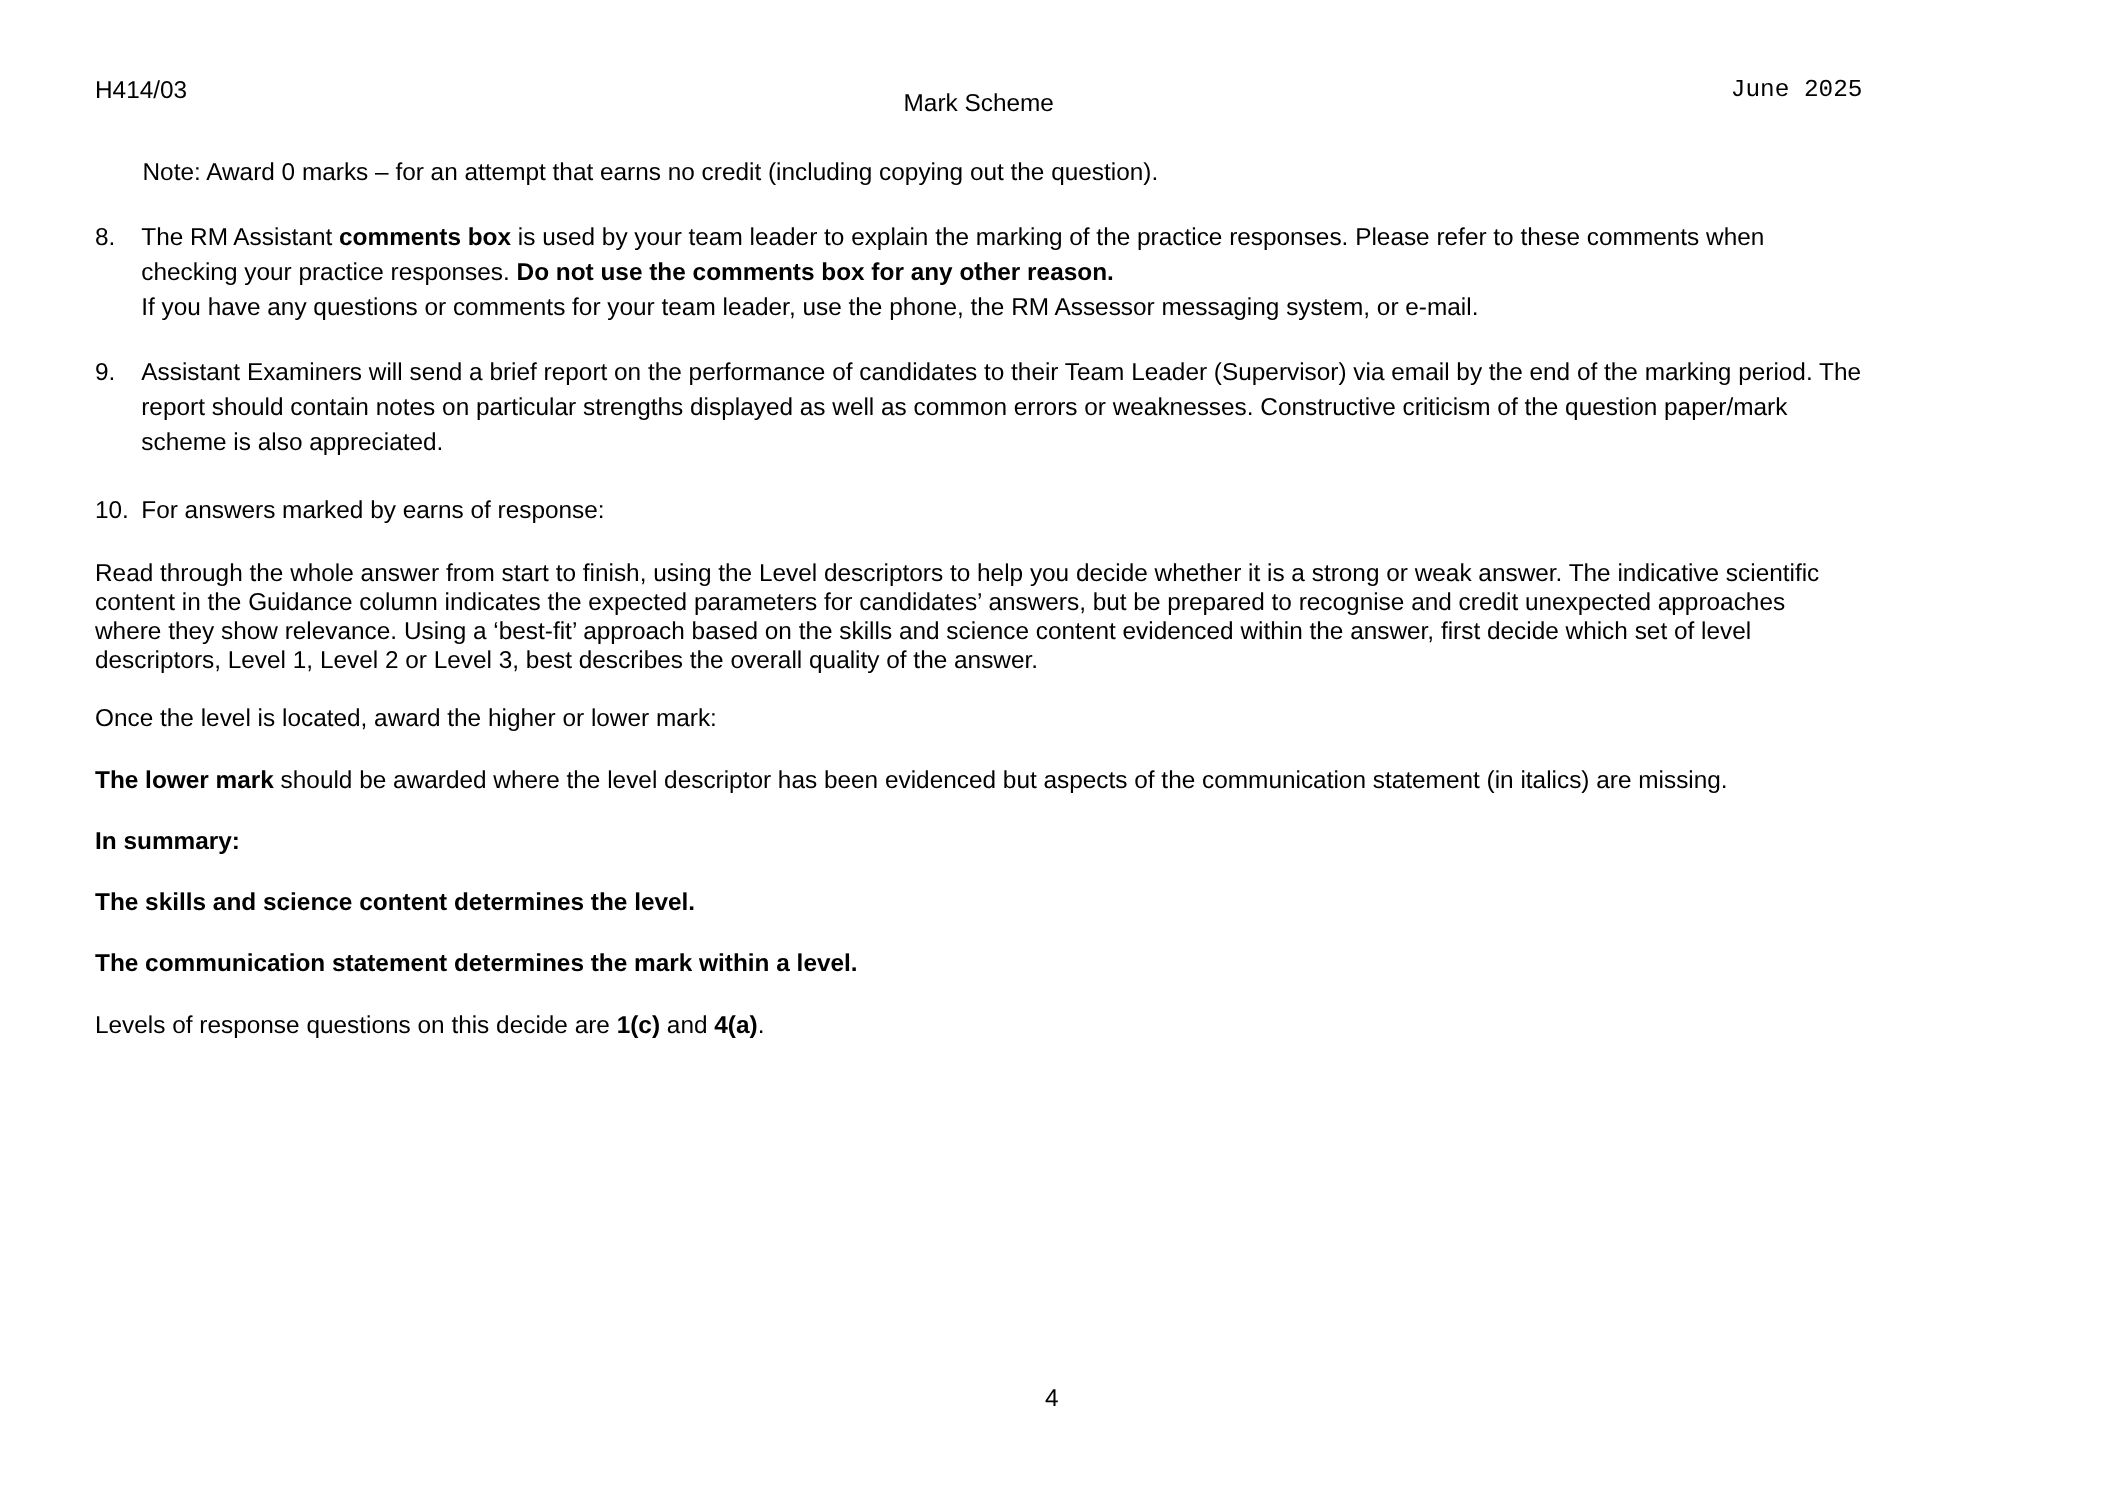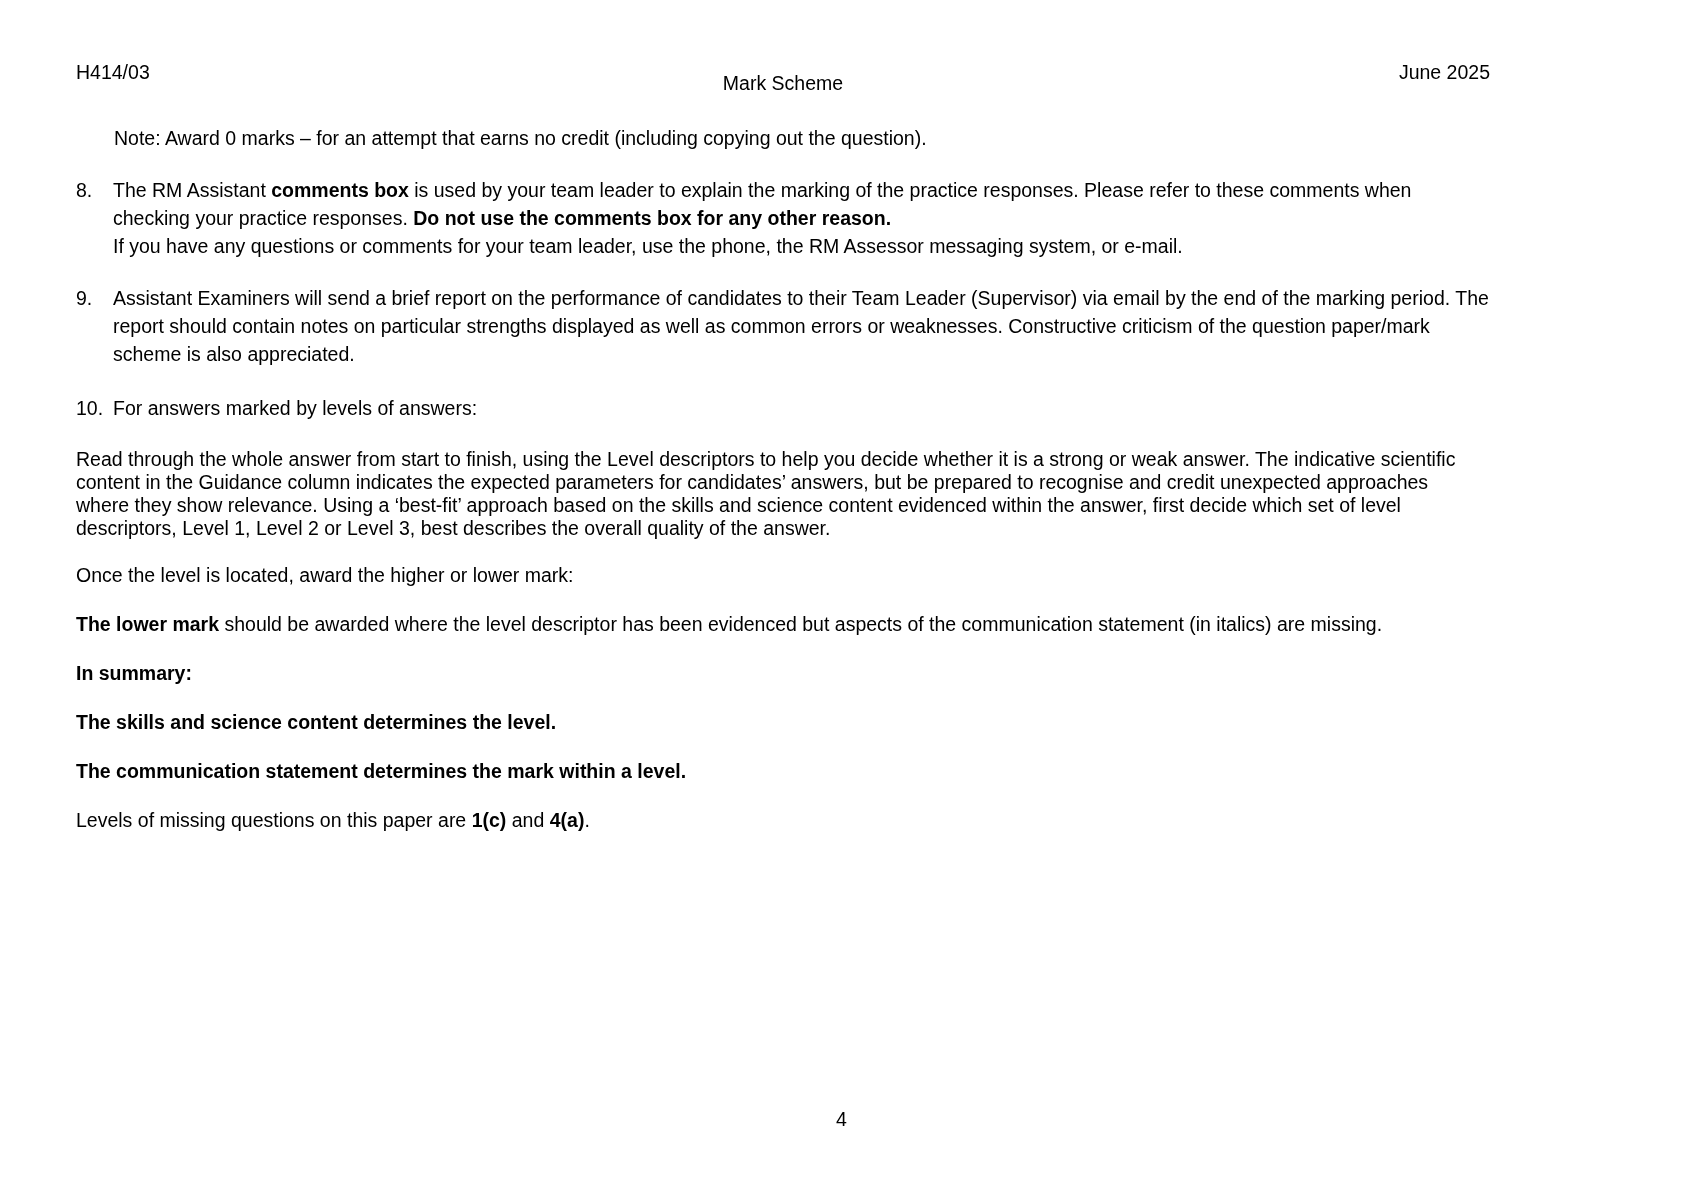--- a/index.html
+++ b/index.html
@@ -23,21 +23,21 @@
     padding: 60px 193px 0 76px;
     background: #ffffff;
   }
   .doc-header {
     display: grid;
     grid-template-columns: 1fr auto 1fr;
     line-height: 24px;
   }
   .doc-header .left   { text-align: left; }
   .doc-header .center { text-align: center; margin-top: 11px; }
-  .doc-header .right  { text-align: right; }
+  .doc-header .right  { text-align: right; font-family: Liberation Mono, monospace; }
 
   .note {
     margin: 30px 0 16px 38px;
     line-height: 27px;
   }
   .list-item {
     display: flex;
     line-height: 28px;
   }
   .list-item .num {
@@ -92,36 +92,36 @@
   <div class="list-item mt-item">
     <span class="num">9.</span>
     <div class="body">
       <p>Assistant Examiners will send a brief report on the performance of candidates to their Team Leader (Supervisor) via email by the end of the marking period. The report should contain notes on particular strengths displayed as well as common errors or weaknesses. Constructive criticism of the question paper/mark scheme is also appreciated.</p>
     </div>
   </div>
 
   <div class="list-item mt-item10">
     <span class="num">10.</span>
     <div class="body">
-      <p>For answers marked by levels of answers:</p>
+      <p>For answers marked by earns of response:</p>
     </div>
   </div>
 
   <p class="para">Read through the whole answer from start to finish, using the Level descriptors to help you decide whether it is a strong or weak answer. The indicative scientific content in the Guidance column indicates the expected parameters for candidates’ answers, but be prepared to recognise and credit unexpected approaches where they show relevance. Using a ‘best-fit’ approach based on the skills and science content evidenced within the answer, first decide which set of level descriptors, Level 1, Level 2 or Level 3, best describes the overall quality of the answer.</p>
 
   <p class="para-loose">Once the level is located, award the higher or lower mark:</p>
 
 
   <p class="para-loose"><span class="b">The lower mark</span><span> should be awarded where the level descriptor has been evidenced but aspects of the communication statement (in italics) are missing.</span></p>
 
   <p class="para-loose b">In summary:</p>
 
   <p class="para-loose b">The skills and science content determines the level.</p>
 
   <p class="para-loose b">The communication statement determines the mark within a level.</p>
 
-  <p class="para-loose"><span>Levels of missing questions on this paper are </span><span class="b">1(c)</span><span> and </span><span class="b">4(a)</span><span>.</span></p>
+  <p class="para-loose"><span>Levels of response questions on this decide are </span><span class="b">1(c)</span><span> and </span><span class="b">4(a)</span><span>.</span></p>
 
   <div class="footer">
     <span>4</span>
   </div>
 
 </div>
 
 </body></html>

